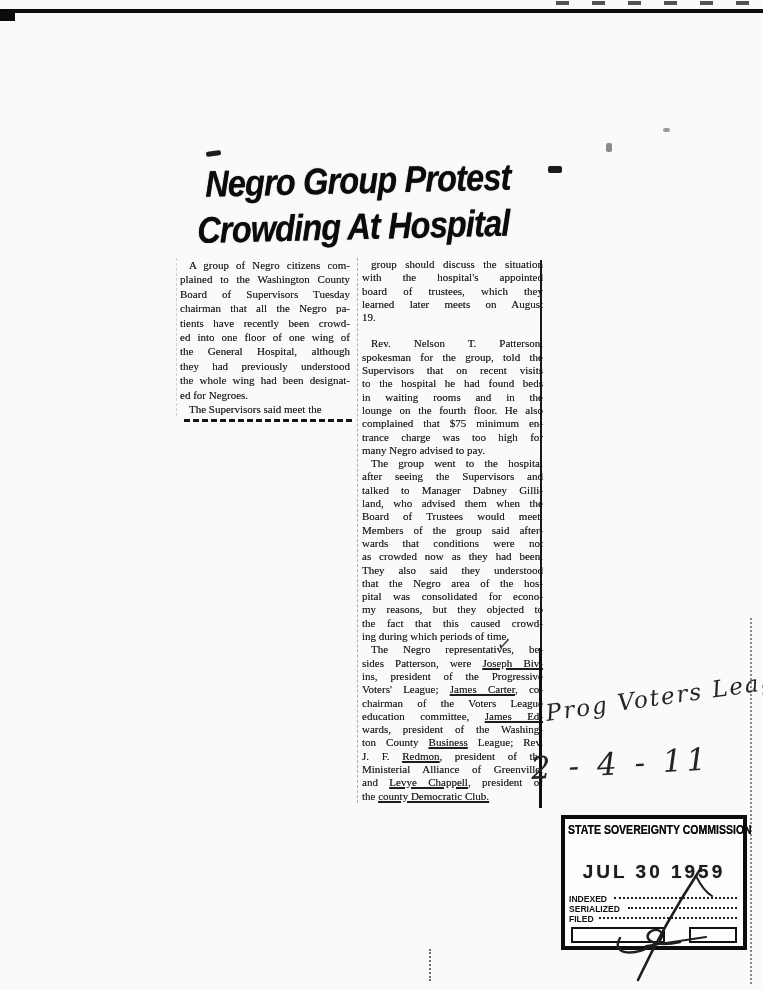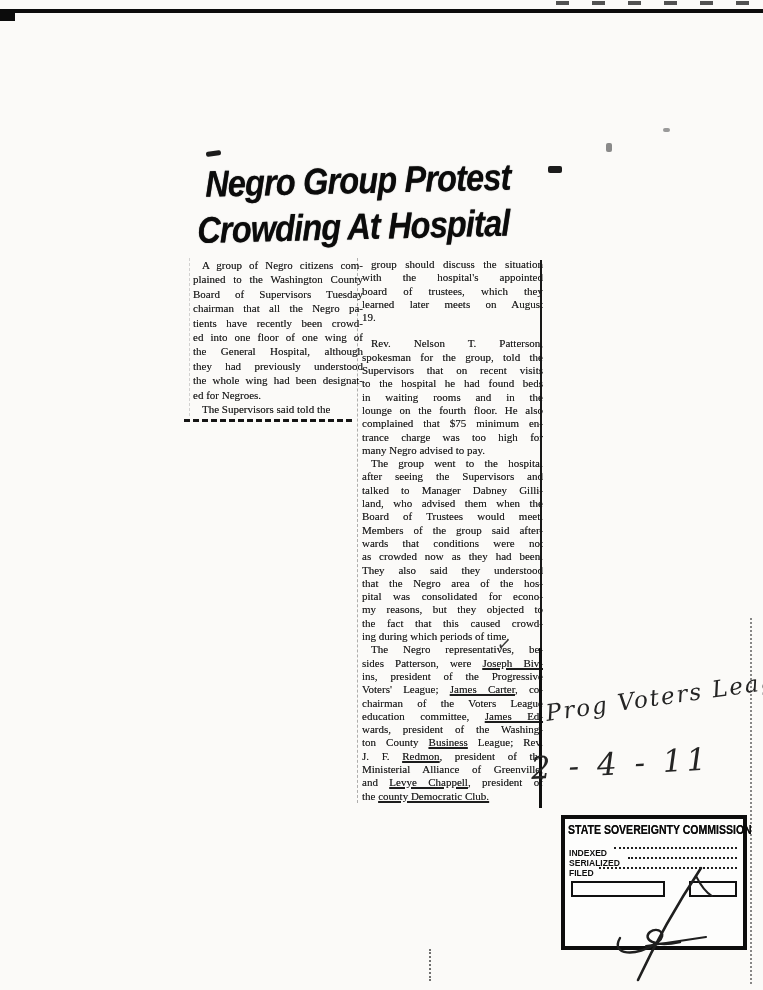--- a/index.html
+++ b/index.html
@@ -38,21 +38,21 @@
     transform:scaleX(.88) rotate(-1.2deg); transform-origin:left top;
     text-shadow:0 0 1px rgba(0,0,0,.7);
   }
   .headline .hl1 { padding-left:10px; }
 
   
   .col {
     position:absolute; font-size:11px; color:#1d1d1d;
     text-shadow:0 0 .5px rgba(10,10,10,.55);
   }
-  #col1 { left:189px; top:258px; width:170px; line-height:14.4px;
+  #col1 { left:176px; top:258px; width:170px; line-height:14.4px;
           border-left:1px dashed rgba(0,0,0,.16); padding-left:3px; }
   #col2 { left:357px; top:258px; width:181px; line-height:13.3px;
           border-left:1px dashed rgba(0,0,0,.3);  padding-left:4px; }
   .line { text-align:justify; text-align-last:justify; }
   .line.first { text-indent:9px; }
   .line.last  { text-align-last:left; }
   .para.gap   { margin-bottom:13px; }
   .line u { text-decoration-thickness:1.5px; }
 
   .dash-rule { position:absolute; left:184px; top:419px; width:168px; height:0;
@@ -81,21 +81,21 @@
     white-space:nowrap; letter-spacing:0;
     transform:scaleX(.78); transform-origin:left top;
     text-shadow:0 0 .6px rgba(0,0,0,.8);
   }
   .stamp-date {
     margin-top:24px; text-align:center;
     font-weight:bold; font-size:19px; letter-spacing:3px; color:#1c1c1c;
     text-shadow:0 0 1px rgba(0,0,0,.5);
   }
   .stamp-fields { margin:10px 4px 0 4px; }
-  .field-row   { display:flex; align-items:flex-start; height:10px; }
+  .field-row   { display:flex; align-items:center; height:10px; }
   .field-label { font-weight:bold; font-size:9.5px; color:#101010; white-space:nowrap;
                  transform:scaleX(.9); transform-origin:left bottom; }
   .field-leader{ flex:1; height:0; border-bottom:2px dotted #1e1e1e; margin:0 2px 1px 3px; }
   .stamp-boxes { display:flex; margin:4px 4px 0 6px; }
   .sbox1 { width:90px; height:12px; border:2px solid #101010; }
   .sbox2 { width:44px; height:12px; border:2px solid #101010; margin-left:24px; }
   .scribble-svg { position:absolute; left:608px; top:858px; width:115px; height:130px; }
 </style>
 </head>
 <body>
@@ -124,21 +124,21 @@
         <div class="line">Board of Supervisors Tuesday</div>
         <div class="line">chairman that all the Negro pa-</div>
         <div class="line">tients have recently been crowd-</div>
         <div class="line">ed into one floor of one wing of</div>
         <div class="line">the General Hospital, although</div>
         <div class="line">they had previously understood</div>
         <div class="line">the whole wing had been designat-</div>
         <div class="line last">ed for Negroes.</div>
       </div>
       <div class="para">
-        <div class="line first last">The Supervisors said told the</div>
+        <div class="line first last">The Supervisors said meet the</div>
       </div>
     </div>
   <div id="col2" class="col">
       <div class="para gap">
         <div class="line first">group should discuss the situation</div>
         <div class="line">with the hospital's appointed</div>
         <div class="line">board of trustees, which they</div>
         <div class="line">learned later meets on August</div>
         <div class="line last">19.</div>
       </div>
@@ -188,20 +188,21 @@
   <div class="dash-rule"></div>
   <div class="col2-border"></div>
   <div class="col2-border2"></div>
 
   <div class="checkmark">✓</div>
   <div class="hand note1">Prog Voters League</div>
   <div class="hand note2">2 - 4 - 11</div>
 
   <div class="stamp">
     <div class="stamp-title">STATE SOVEREIGNTY COMMISSION</div>
+    <div class="stamp-date">JUL 30 1959</div>
     <div class="stamp-fields">
       <div class="field-row">
         <span class="field-label">INDEXED</span>
         <span class="field-leader"></span>
       </div>
       <div class="field-row">
         <span class="field-label">SERIALIZED</span>
         <span class="field-leader"></span>
       </div>
       <div class="field-row">

